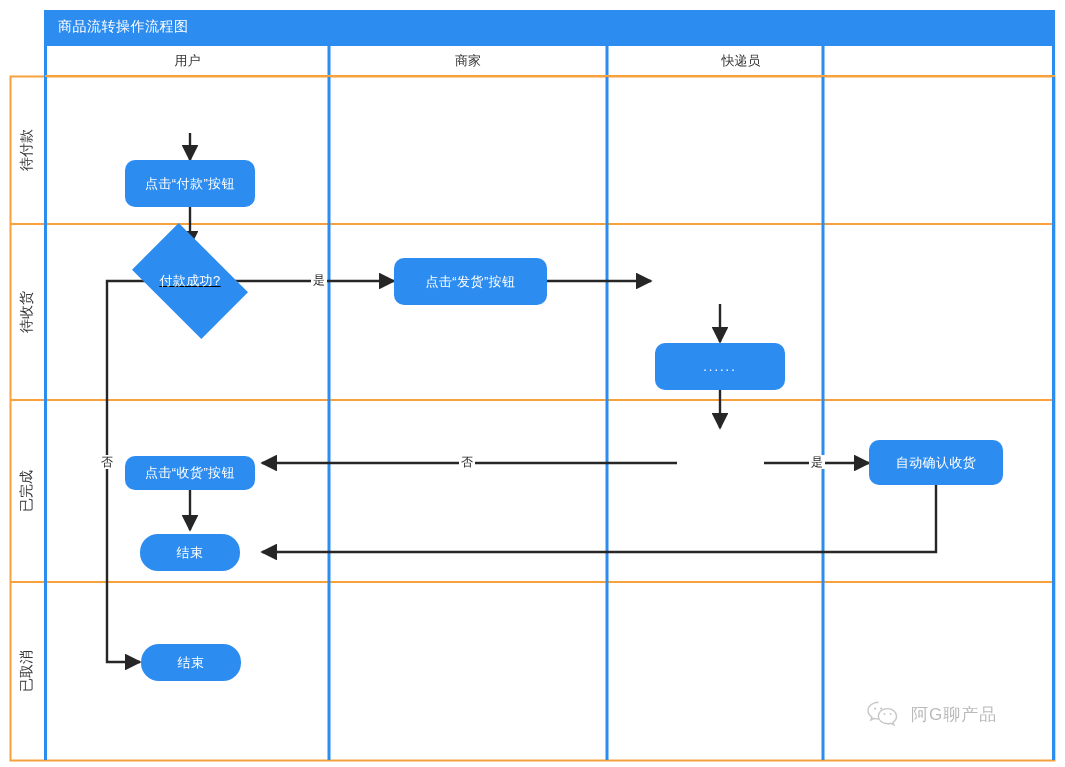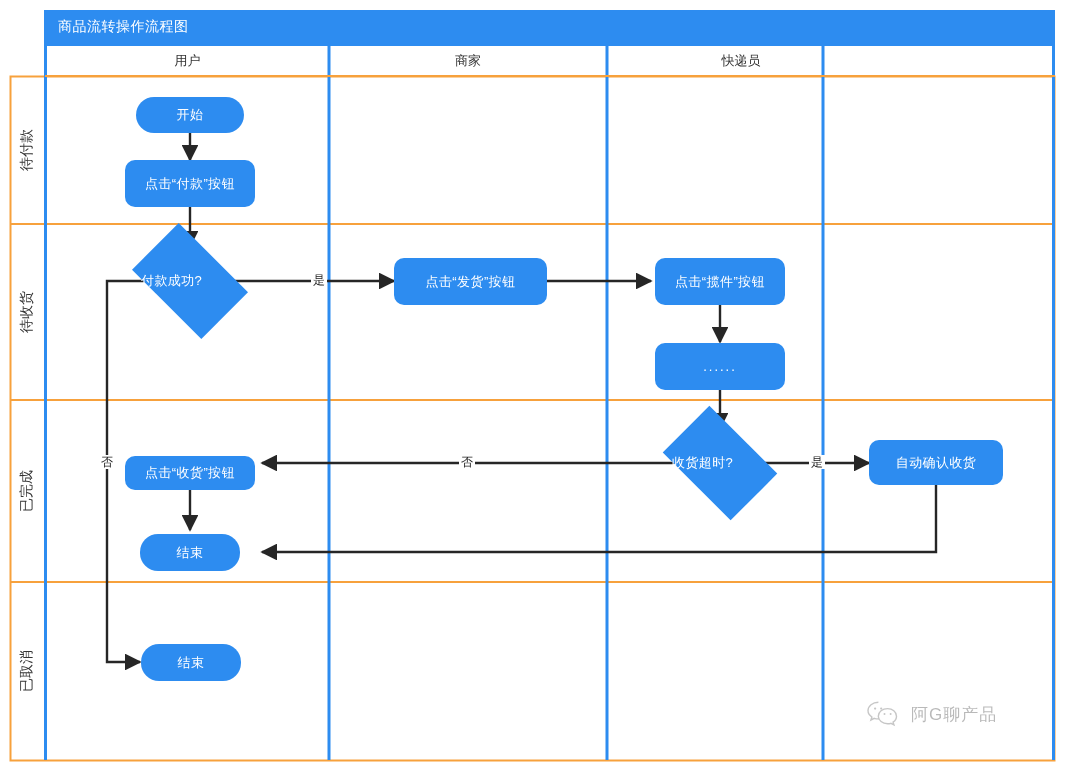--- a/index.html
+++ b/index.html
@@ -77,20 +77,22 @@
     white-space:nowrap;
     letter-spacing:0.4px;
   }
   .node.rounded{ border-radius:18px; }
   .node.rect{ border-radius:10px; }
   .node.dots{ letter-spacing:2px; }
   .diamond{
     position:absolute;
     display:flex;
     align-items:center;
+    justify-content:center;
+    text-decoration:underline;
   }
   .diamond .dshape{
     position:absolute;
     left:0; top:0;
     width:100%; height:100%;
     background:#2d8cf0;
     transform:rotate(45deg);
   }
   .diamond .dtext{
     position:relative;
@@ -214,39 +216,33 @@
   <div class="lane-label" style="top:224px;height:176px;">
       <span>待收货</span>
     </div>
   <div class="lane-label" style="top:400px;height:182px;">
       <span>已完成</span>
     </div>
   <div class="lane-label" style="top:582px;height:178px;">
       <span>已取消</span>
     </div>
 
-  <div class="node rounded" style="left:136px;top:97px;width:108px;height:36px;">开始</div>
 
   <div class="node rect" style="left:125px;top:160px;width:130px;height:47px;">点击“付款”按钮</div>
 
   <div class="diamond" style="left:141px;top:248px;width:98px;height:66px;">
     <div class="dshape"></div>
     <div class="dtext">付款成功?</div>
   </div>
 
   <div class="node rect" style="left:394px;top:258px;width:153px;height:47px;">点击“发货”按钮</div>
 
-  <div class="node rect" style="left:655px;top:258px;width:130px;height:47px;">点击“揽件”按钮</div>
 
   <div class="node rect dots" style="left:655px;top:343px;width:130px;height:47px;">......</div>
 
-  <div class="diamond" style="left:672px;top:430px;width:96px;height:66px;">
-    <div class="dshape"></div>
-    <div class="dtext">收货超时?</div>
-  </div>
 
   <div class="node rect" style="left:869px;top:440px;width:134px;height:45px;">自动确认收货</div>
 
   <div class="node rect" style="left:125px;top:456px;width:130px;height:34px;">点击“收货”按钮</div>
 
   <div class="node rounded" style="left:140px;top:534px;width:100px;height:37px;">结束</div>
 
   <div class="node rounded" style="left:141px;top:644px;width:100px;height:37px;">结束</div>
 
   <div class="edge-label" style="left:311px;top:273px;">是</div>

